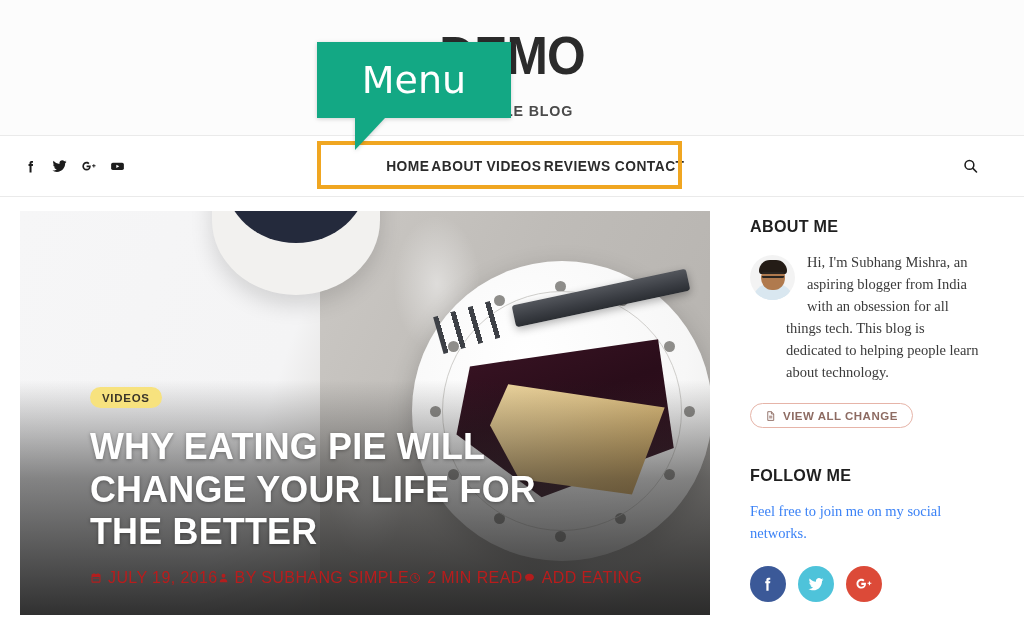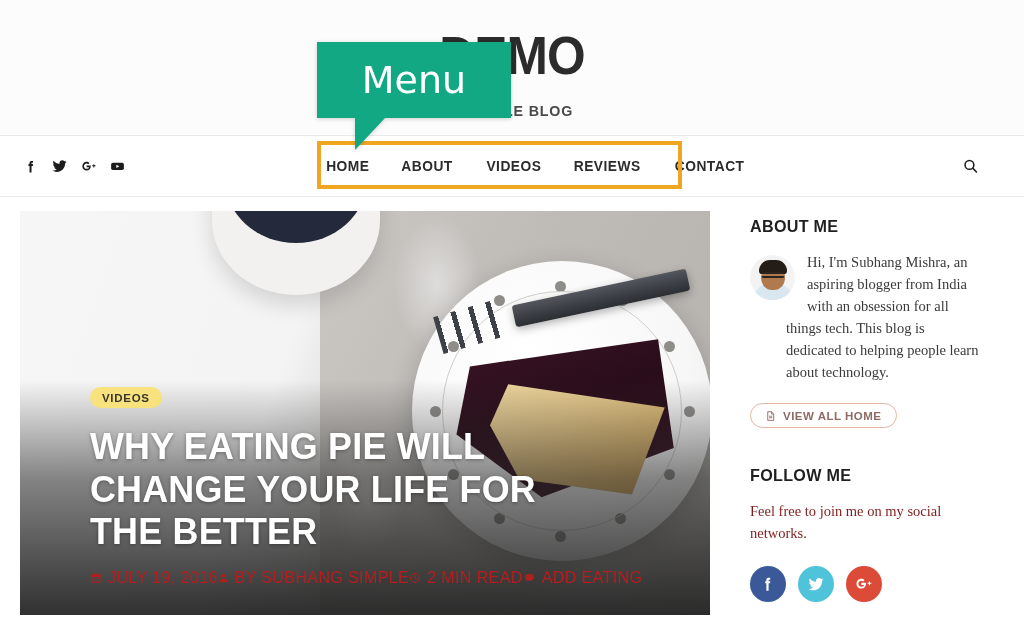--- a/index.html
+++ b/index.html
@@ -114,21 +114,20 @@
     background: transparent;
     z-index: 30;
     pointer-events: none;
   }
 
   .nav-menu {
     position: absolute;
     left: 0; right: 0;
     display: flex;
     justify-content: center;
-    gap: 30px;
     margin-left: 47px;
   }
   .nav-item {
     font-family: "Liberation Sans Narrow", "Liberation Sans", sans-serif;
     font-size: 14.5px;
     font-weight: bold;
     letter-spacing: 0.5px;
     color: #2b2b2b;
     text-decoration: none;
     transform: scaleX(0.95);
@@ -408,21 +407,21 @@
     cursor: pointer;
     clear: both;
   }
   .view-posts-btn svg { display: block; }
 
   .follow-block { margin-top: 38px; }
   .follow-text {
     font-family: "Liberation Serif", serif;
     font-size: 14.5px;
     line-height: 1.52;
-    color: #7f1d1d;
+    color: #3b82f6;
   }
   .social-circles {
     display: flex;
     gap: 12px;
     margin-top: 22px;
   }
   .circle {
     width: 36px; height: 36px;
     border-radius: 50%;
     display: flex;
@@ -571,21 +570,21 @@
       </div>
       <div class="about-text">Hi, I'm Subhang Mishra, an aspiring blogger from India with an obsession for all things tech. This blog is dedicated to helping people learn about technology.</div>
       <button class="view-posts-btn">
         <span>
           <svg width="11" height="12" viewBox="0 0 24 24" fill="none" stroke="currentColor" stroke-width="2">
               <path d="M6 2.6h8l5 5v14H6z"></path>
               <path d="M14 2.6v5h5"></path>
               <path d="M9 12.5h7M9 16h7"></path>
             </svg>
         </span>
-        <span>VIEW ALL HOME</span>
+        <span>VIEW ALL CHANGE</span>
       </button>
     </div>
 
     <div class="follow-block">
       <div class="widget-title">FOLLOW ME</div>
       <div class="follow-text">Feel free to join me on my social networks.</div>
       <div class="social-circles">
         <span class="circle" style="background:#3b5998">
           <svg width="18" height="18" viewBox="0 0 24 24" fill="currentColor">
               <path d="M15.1 8.4h-2.3V6.9c0-.6.4-.7.6-.7h1.6V3.6h-2.2c-2.5 0-3 1.8-3 3v1.8H8.3v2.7h1.5V21h3v-9.9h2l.3-2.7z"></path>

